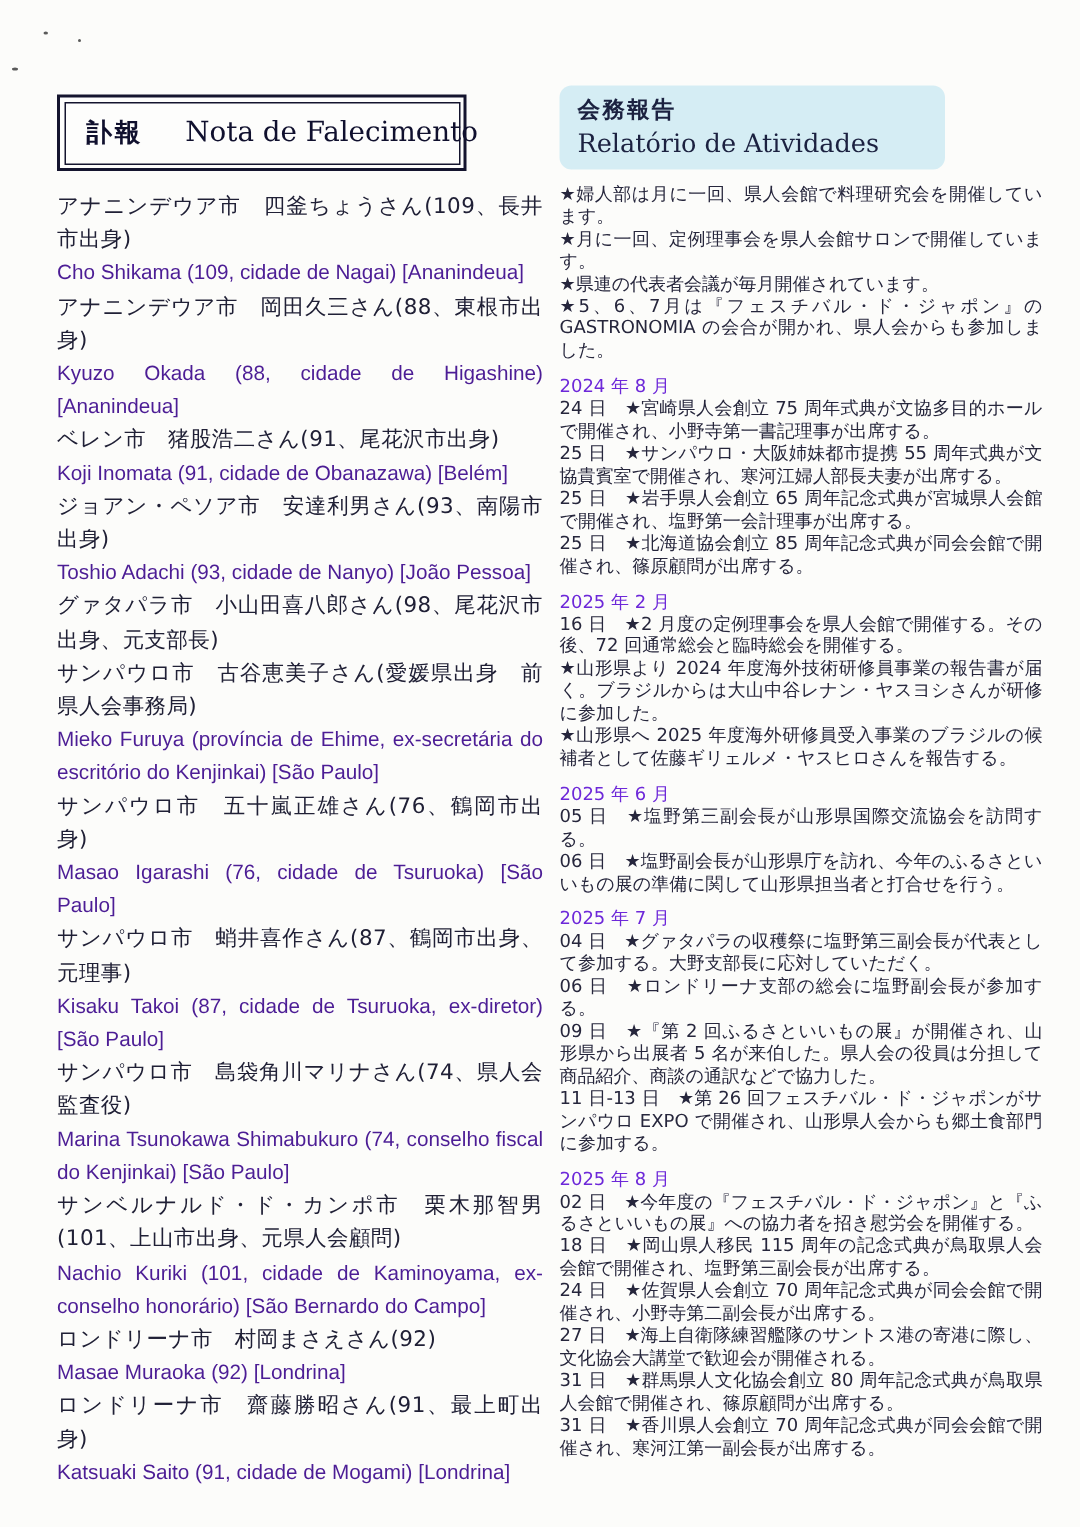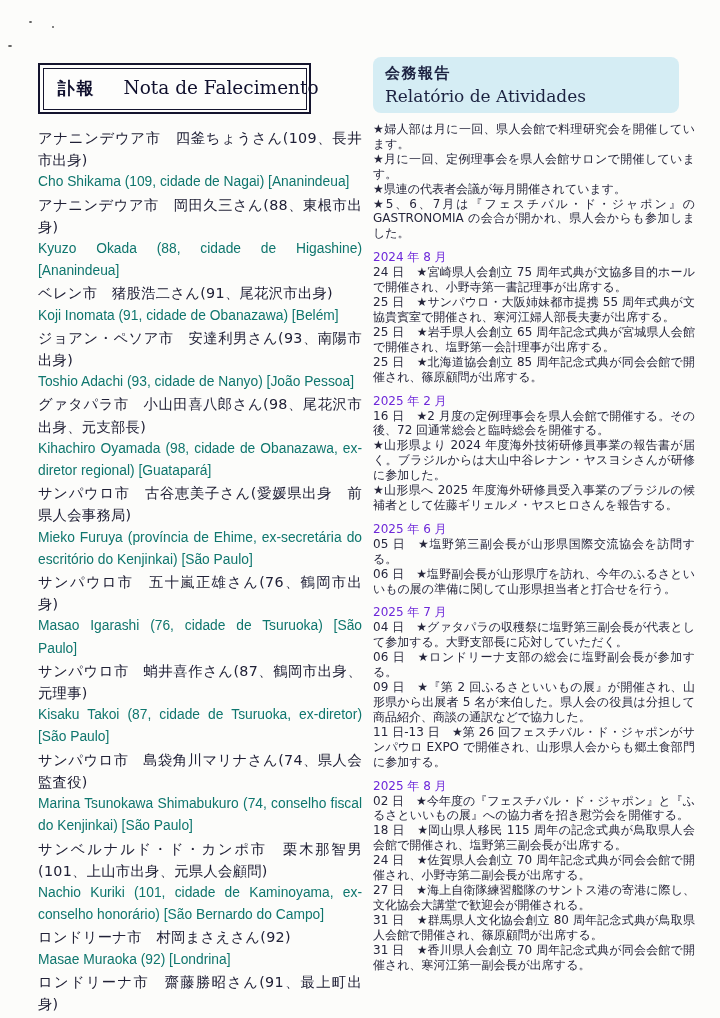--- a/index.html
+++ b/index.html
@@ -36,27 +36,27 @@
   .entries { margin-top: 13px; }
   .entry-ja {
     font-size: 14.3px; line-height: 22.2px;
     text-align: justify; letter-spacing: 0.3px;
     color: #202036;
   }
   .entry-pt {
     font-family: "Liberation Sans", "DejaVu Sans", sans-serif;
     font-size: 13.8px; line-height: 22.2px;
     text-align: justify;
-    color: #0f766e;
+    color: #4c1d95;
   }
 
   
   .col-right { position: absolute; left: 373px; top: 57px; width: 322px; }
   .report-header {
-    width: 306px;
+    width: 257px;
     background: #d5edf4;
     border-radius: 8px;
     padding: 7px 12px 7px 12px;
     margin-bottom: 9px;
     color: #1b2140;
     font-family: "DejaVu Serif", "Liberation Serif", serif;
   }
   .report-title-ja { font-size: 15px; font-weight: bold; letter-spacing: 1.5px; }
   .report-title-pt { font-size: 17px; margin-top: 3px; }
 
@@ -115,21 +115,20 @@
           <p class="entry-pt">Koji Inomata (91, cidade de Obanazawa) [Belém]</p>
         </div>
 
         <div class="entry">
           <p class="entry-ja">ジョアン・ペソア市　安達利男さん(93、南陽市出身)</p>
           <p class="entry-pt">Toshio Adachi (93, cidade de Nanyo) [João Pessoa]</p>
         </div>
 
         <div class="entry">
           <p class="entry-ja">グァタパラ市　小山田喜八郎さん(98、尾花沢市出身、元支部長)</p>
-          <p class="entry-pt">Kihachiro Oyamada (98, cidade de Obanazawa, ex-diretor regional) [Guatapará]</p>
         </div>
 
         <div class="entry">
           <p class="entry-ja">サンパウロ市　古谷恵美子さん(愛媛県出身　前県人会事務局)</p>
           <p class="entry-pt">Mieko Furuya (província de Ehime, ex-secretária do escritório do Kenjinkai) [São Paulo]</p>
         </div>
 
         <div class="entry">
           <p class="entry-ja">サンパウロ市　五十嵐正雄さん(76、鶴岡市出身)</p>
           <p class="entry-pt">Masao Igarashi (76, cidade de Tsuruoka) [São Paulo]</p>

